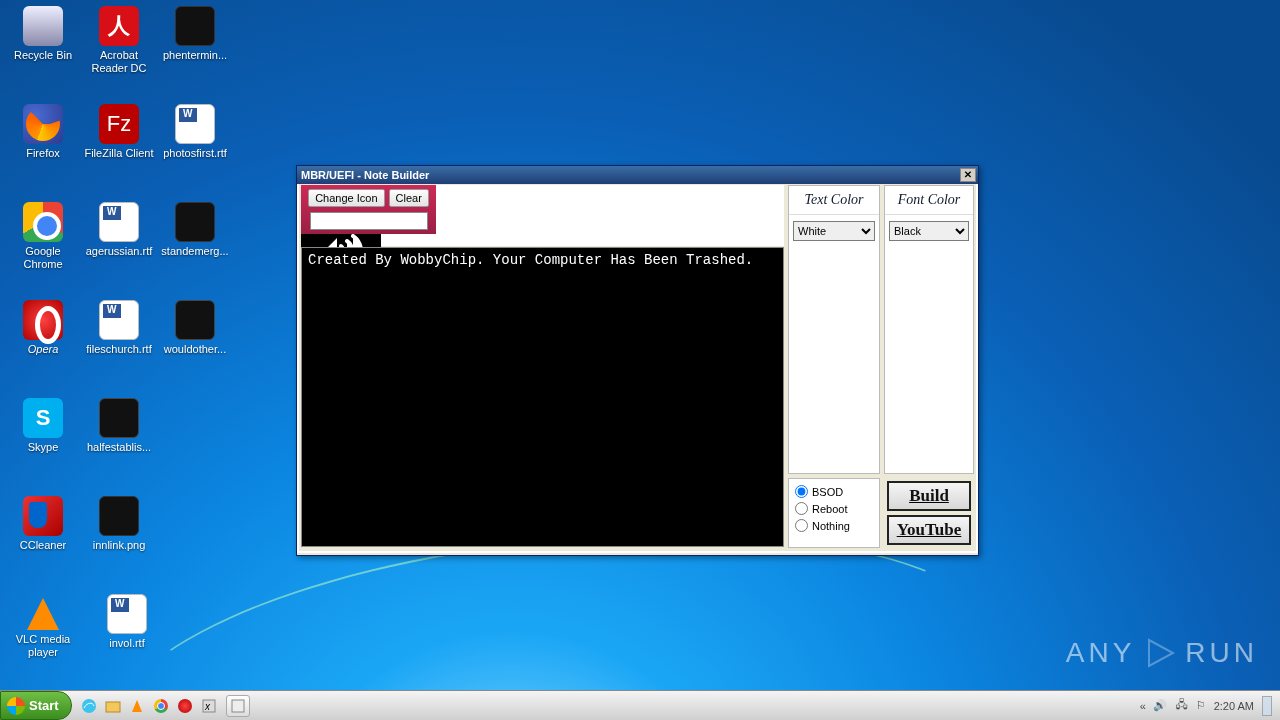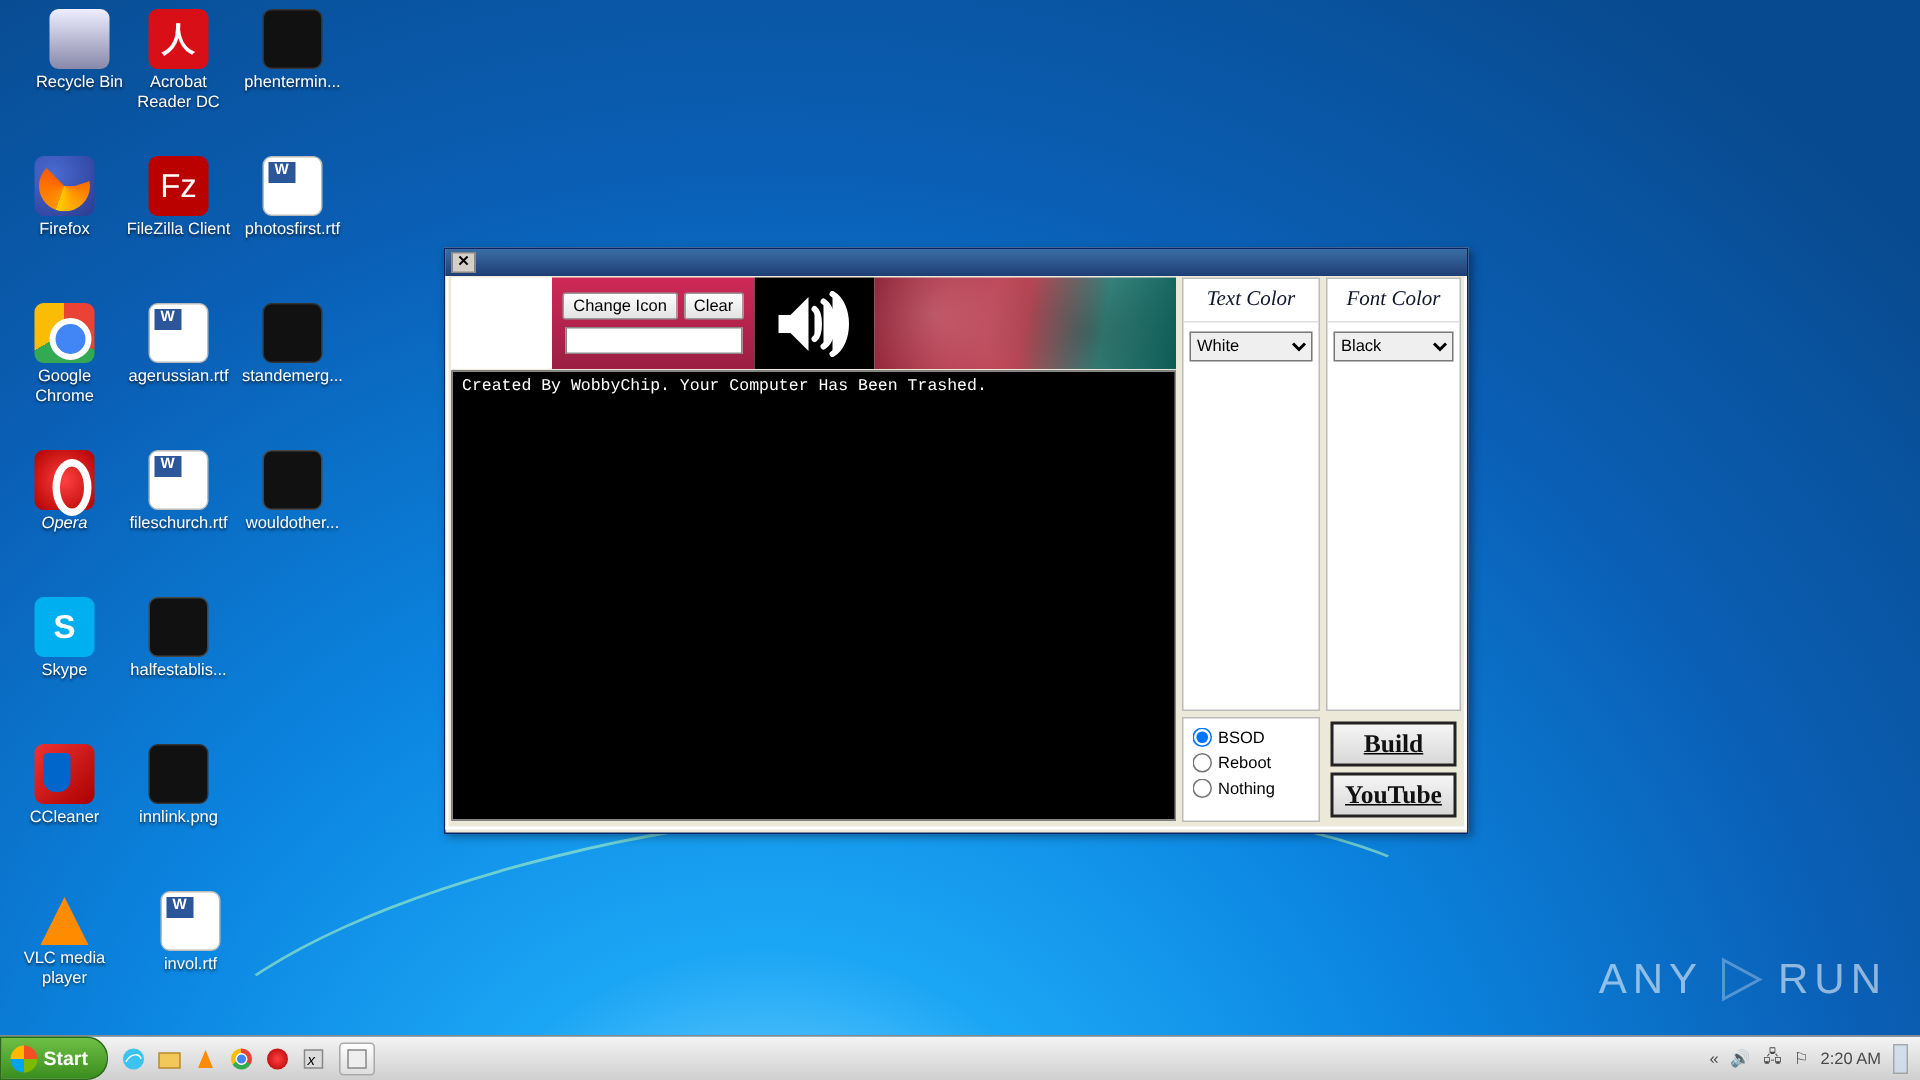--- a/index.html
+++ b/index.html
@@ -32,31 +32,31 @@
 .cclean::after{content:""; position:absolute; left:6px; top:6px; width:18px; height:26px; background:#0066cc; border-radius:3px 3px 8px 8px;}
 .vlc{ width:0;height:0;border-left:16px solid transparent;border-right:16px solid transparent;border-bottom:32px solid #ff8c00; margin:4px auto 3px; border-radius:0;}
 .img{ background:#111;border:1px solid #444;}
 
 
 #win{ position:absolute; left:296px; top:165px; width:683px; height:391px; background:#ece9d8; border:1px solid #0a246a; box-shadow:2px 2px 6px rgba(0,0,0,.4); }
 #titlebar{ height:18px; background:linear-gradient(#3a6ea5,#1e3e75); color:#fff; display:flex; align-items:center; padding:0 2px 0 4px; font-size:11px; font-weight:bold;}
 #titlebar .ttl{ flex:1; }
 .tb-x{ width:16px;height:14px;background:#d4d0c8;border:1px solid #888;color:#000;font-size:10px;line-height:11px;text-align:center;font-weight:bold; cursor:pointer;}
 #winbody{ position:relative; height:369px; border:2px solid #fff; border-top:none; background:#ece9d8;}
-#banner{ position:absolute; left:2px; top:1px; width:483px; height:61px; background:#fff; display:flex;}
+#banner{ position:absolute; left:2px; top:1px; width:483px; height:61px; background:#fff; display:flex;flex-direction:column;}
 #banner-left{ width:67px; background:#fff;}
 #banner-mid{ width:135px; background:linear-gradient(180deg,#cf2957,#9a1f44); display:flex; flex-direction:column; align-items:center; justify-content:center; gap:5px; padding:4px;}
 .btnrow{ display:flex; gap:4px;}
 .wbtn{ background:linear-gradient(#fdfdfd,#e3e3e3); border:1px solid #999; font-size:11px; padding:2px 6px; cursor:pointer; border-radius:2px;}
 #icon-input{ width:118px;height:18px;border:1px solid #888;background:#fff;}
 #banner-sound{ width:80px; background:#000; display:flex; align-items:center; justify-content:center;}
 #banner-art{ flex:1; background:linear-gradient(100deg,#881a2e,#b23348,#c14a58,#3a8f86,#0d5b55); position:relative;}
 #banner-art::after{ content:""; position:absolute; inset:0; background:radial-gradient(circle at 20% 40%,rgba(255,255,255,.2),transparent 40%), radial-gradient(circle at 70% 60%,rgba(0,0,0,.25),transparent 45%);}
 
-#console{ position:absolute; left:2px; top:63px; width:483px; height:300px; background:#000; color:#fff; font-family:"Courier New",monospace; font-size:11px; padding:4px 6px; border:1px solid #888; overflow:hidden;}
+#console{ position:absolute; left:2px; top:63px; width:483px; height:300px; background:#000; color:#fff; font-family:"Courier New",monospace; font-size:14px; padding:4px 6px; border:1px solid #888; overflow:hidden;}
 
 .panel{ position:absolute; top:1px; height:289px; background:#fff; border:1px solid #bbb; }
 #panel-text{ left:489px; width:92px; }
 #panel-font{ left:585px; width:90px; }
 .panel h4{ font-family:Georgia,serif; font-weight:normal; font-size:14px; text-align:center; padding:6px 0; border-bottom:1px solid #ddd; font-style:italic; color:#0f172a;}
 .panel select{ width:calc(100% - 8px); margin:6px 4px; font-size:11px; height:20px; border:1px solid #7a7a7a;}
 
 #radios{ position:absolute; left:489px; top:294px; width:92px; height:70px; background:#fff; border:1px solid #bbb; padding:6px 6px; font-size:11px;}
 #radios label{ display:flex; align-items:center; gap:4px; margin-bottom:4px; cursor:pointer;}
 #bigbtns{ position:absolute; left:585px; top:294px; width:90px; height:70px; display:flex; flex-direction:column; gap:4px; padding:3px;text-decoration:underline;}
@@ -75,21 +75,21 @@
 .running{ width:24px;height:22px;margin-left:6px;border:1px solid #aaa;background:linear-gradient(#fff,#ddd);border-radius:3px;display:flex;align-items:center;justify-content:center;cursor:pointer;}
 
 .spk{ fill:#fff;}
 </style>
 </head>
 <body>
 
 <div id="desktop">
   <div id="swoosh"></div>
   <div id="icons-layer">
-      <div class="dicon" style="left: 16px; top: 6px;">
+      <div class="dicon" style="left: 6px; top: 6px;">
         <div class="ic bin"></div>
         <div class="lbl">Recycle Bin</div>
       </div>
       <div class="dicon" style="left: 82px; top: 6px;">
         <div class="ic acrobat">人</div>
         <div class="lbl">Acrobat Reader DC</div>
       </div>
       <div class="dicon" style="left: 158px; top: 6px;">
         <div class="ic dark"></div>
         <div class="lbl">phentermin...</div>
@@ -151,20 +151,21 @@
         <div class="lbl">VLC media player</div>
       </div>
       <div class="dicon" style="left: 90px; top: 594px;">
         <div class="ic doc"></div>
         <div class="lbl">invol.rtf</div>
       </div>
     </div>
 
   <div id="win">
     <div id="titlebar">
+      <span class="ttl">MBR/UEFI - Note Builder</span>
       <div class="tb-x">✕</div>
     </div>
     <div id="winbody">
       <div id="banner">
         <div id="banner-left"></div>
         <div id="banner-mid">
           <div class="btnrow">
             <button class="wbtn">Change Icon</button>
             <button class="wbtn">Clear</button>
           </div>

